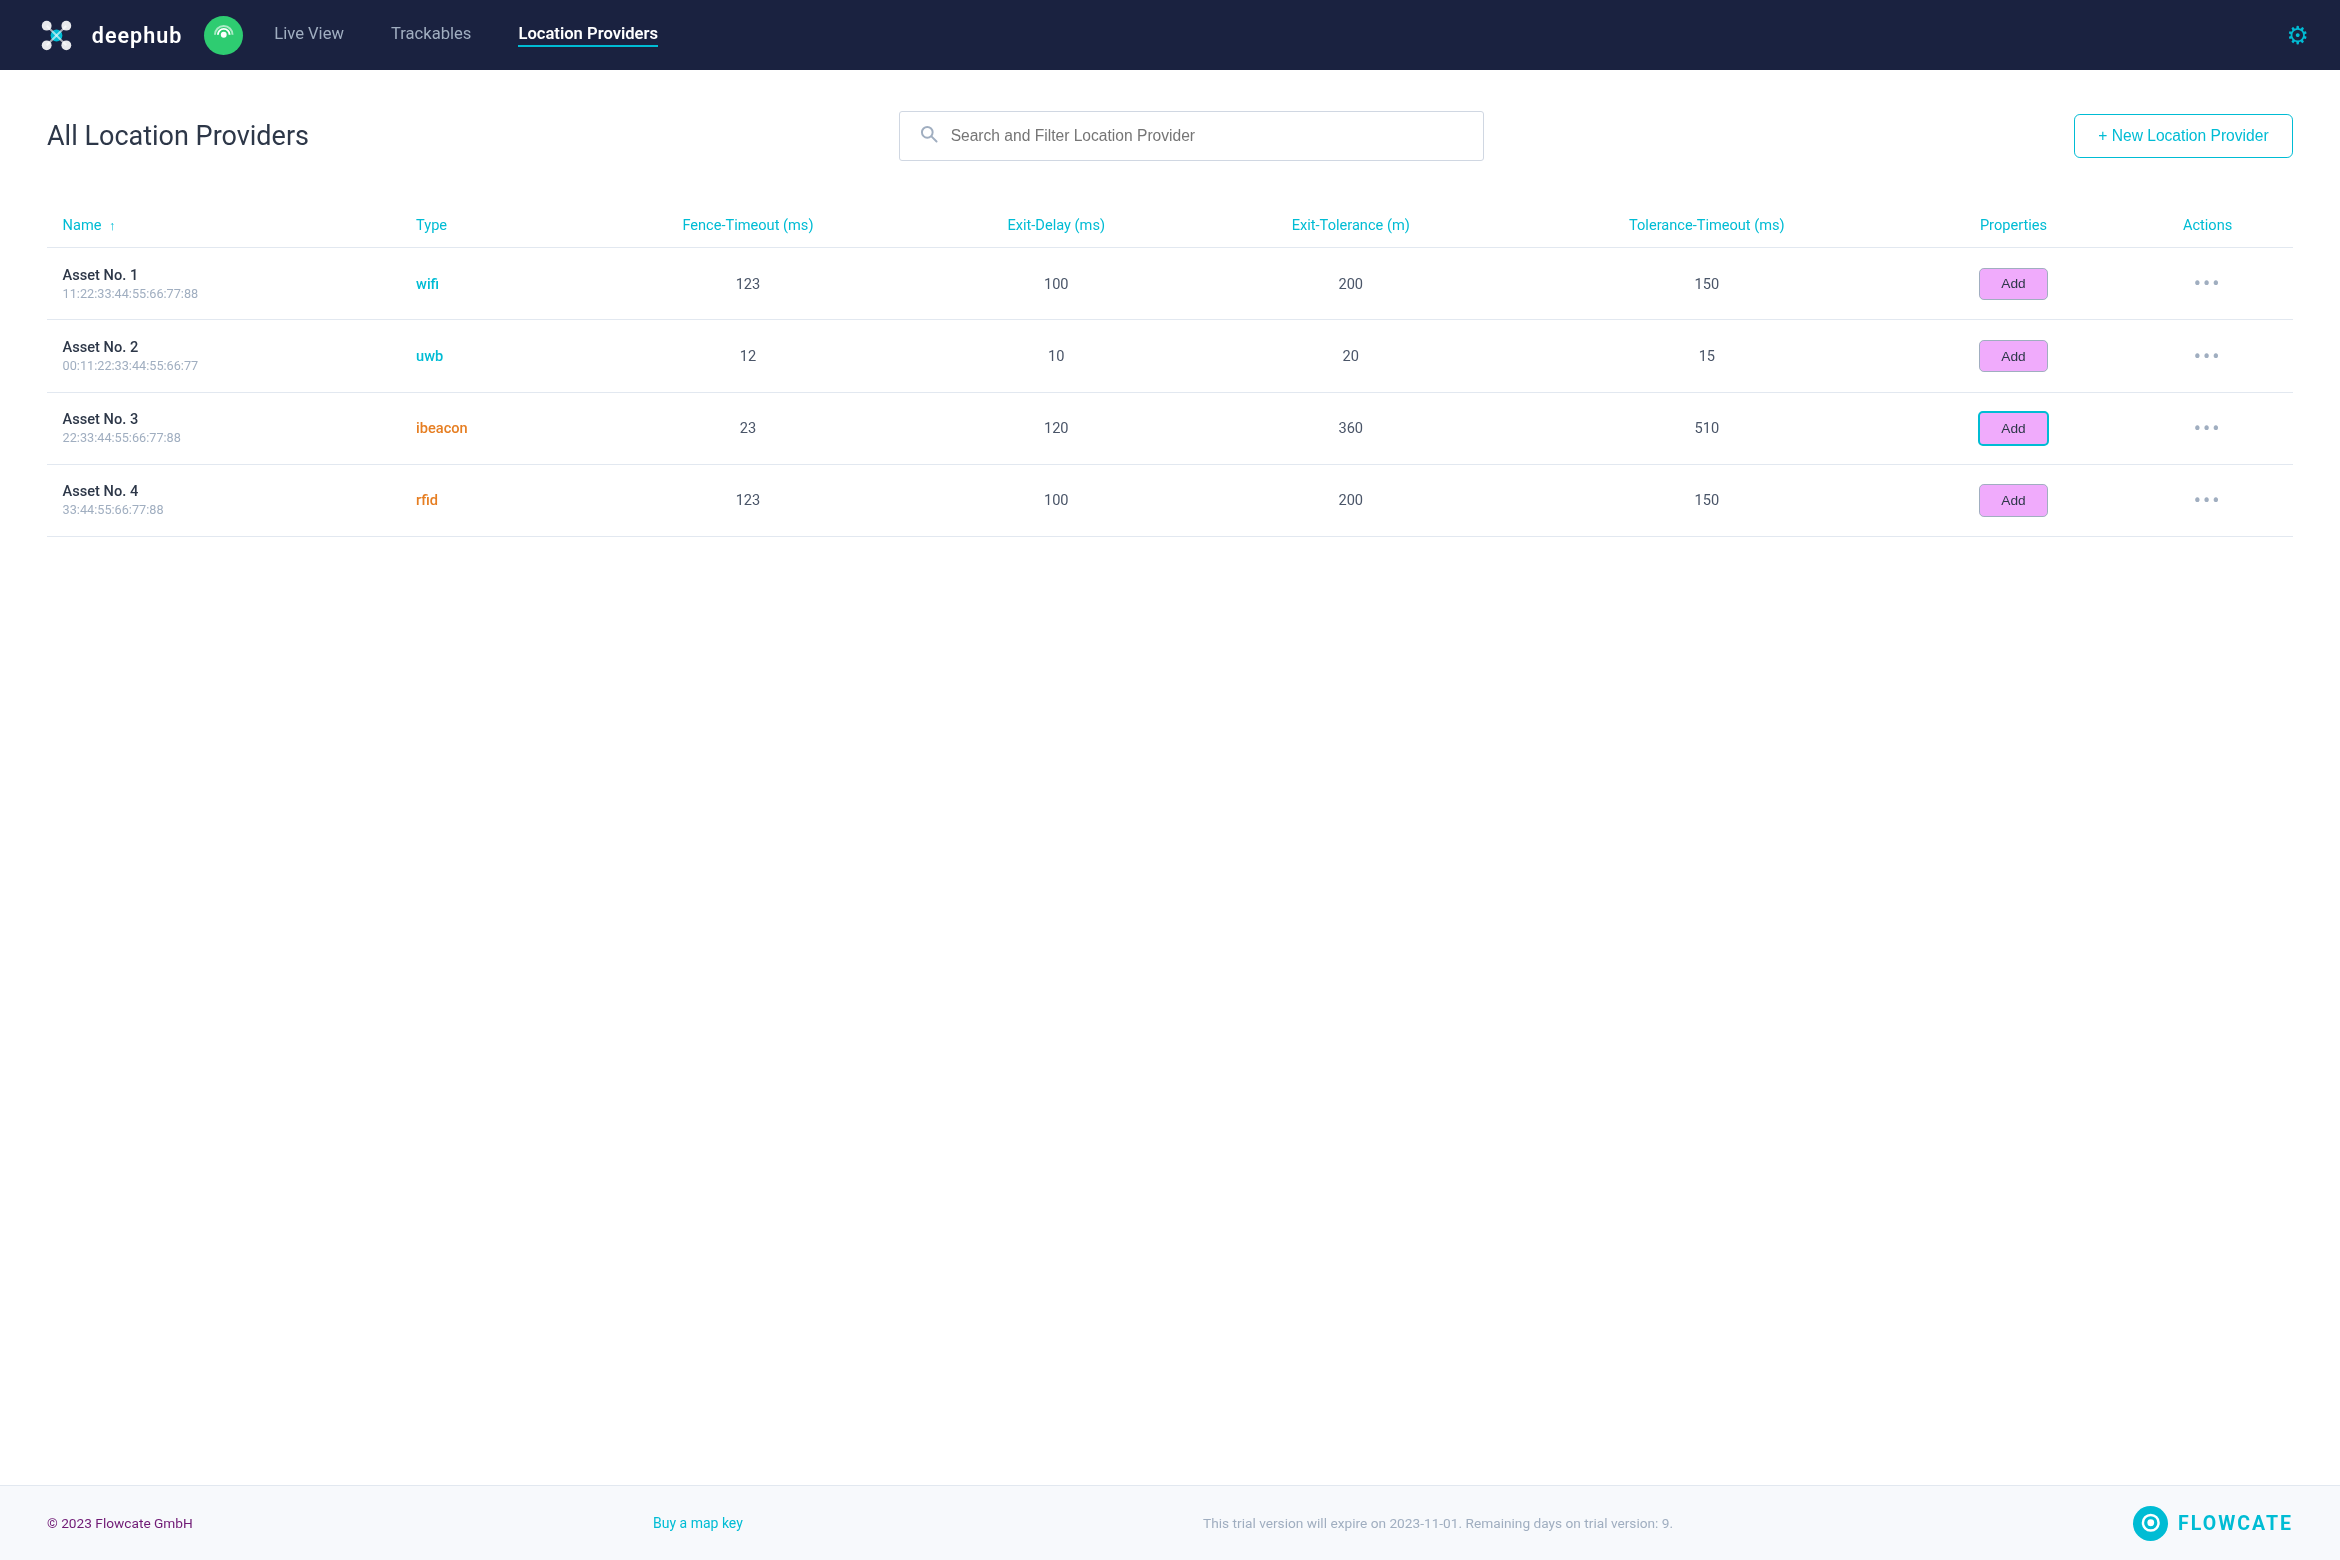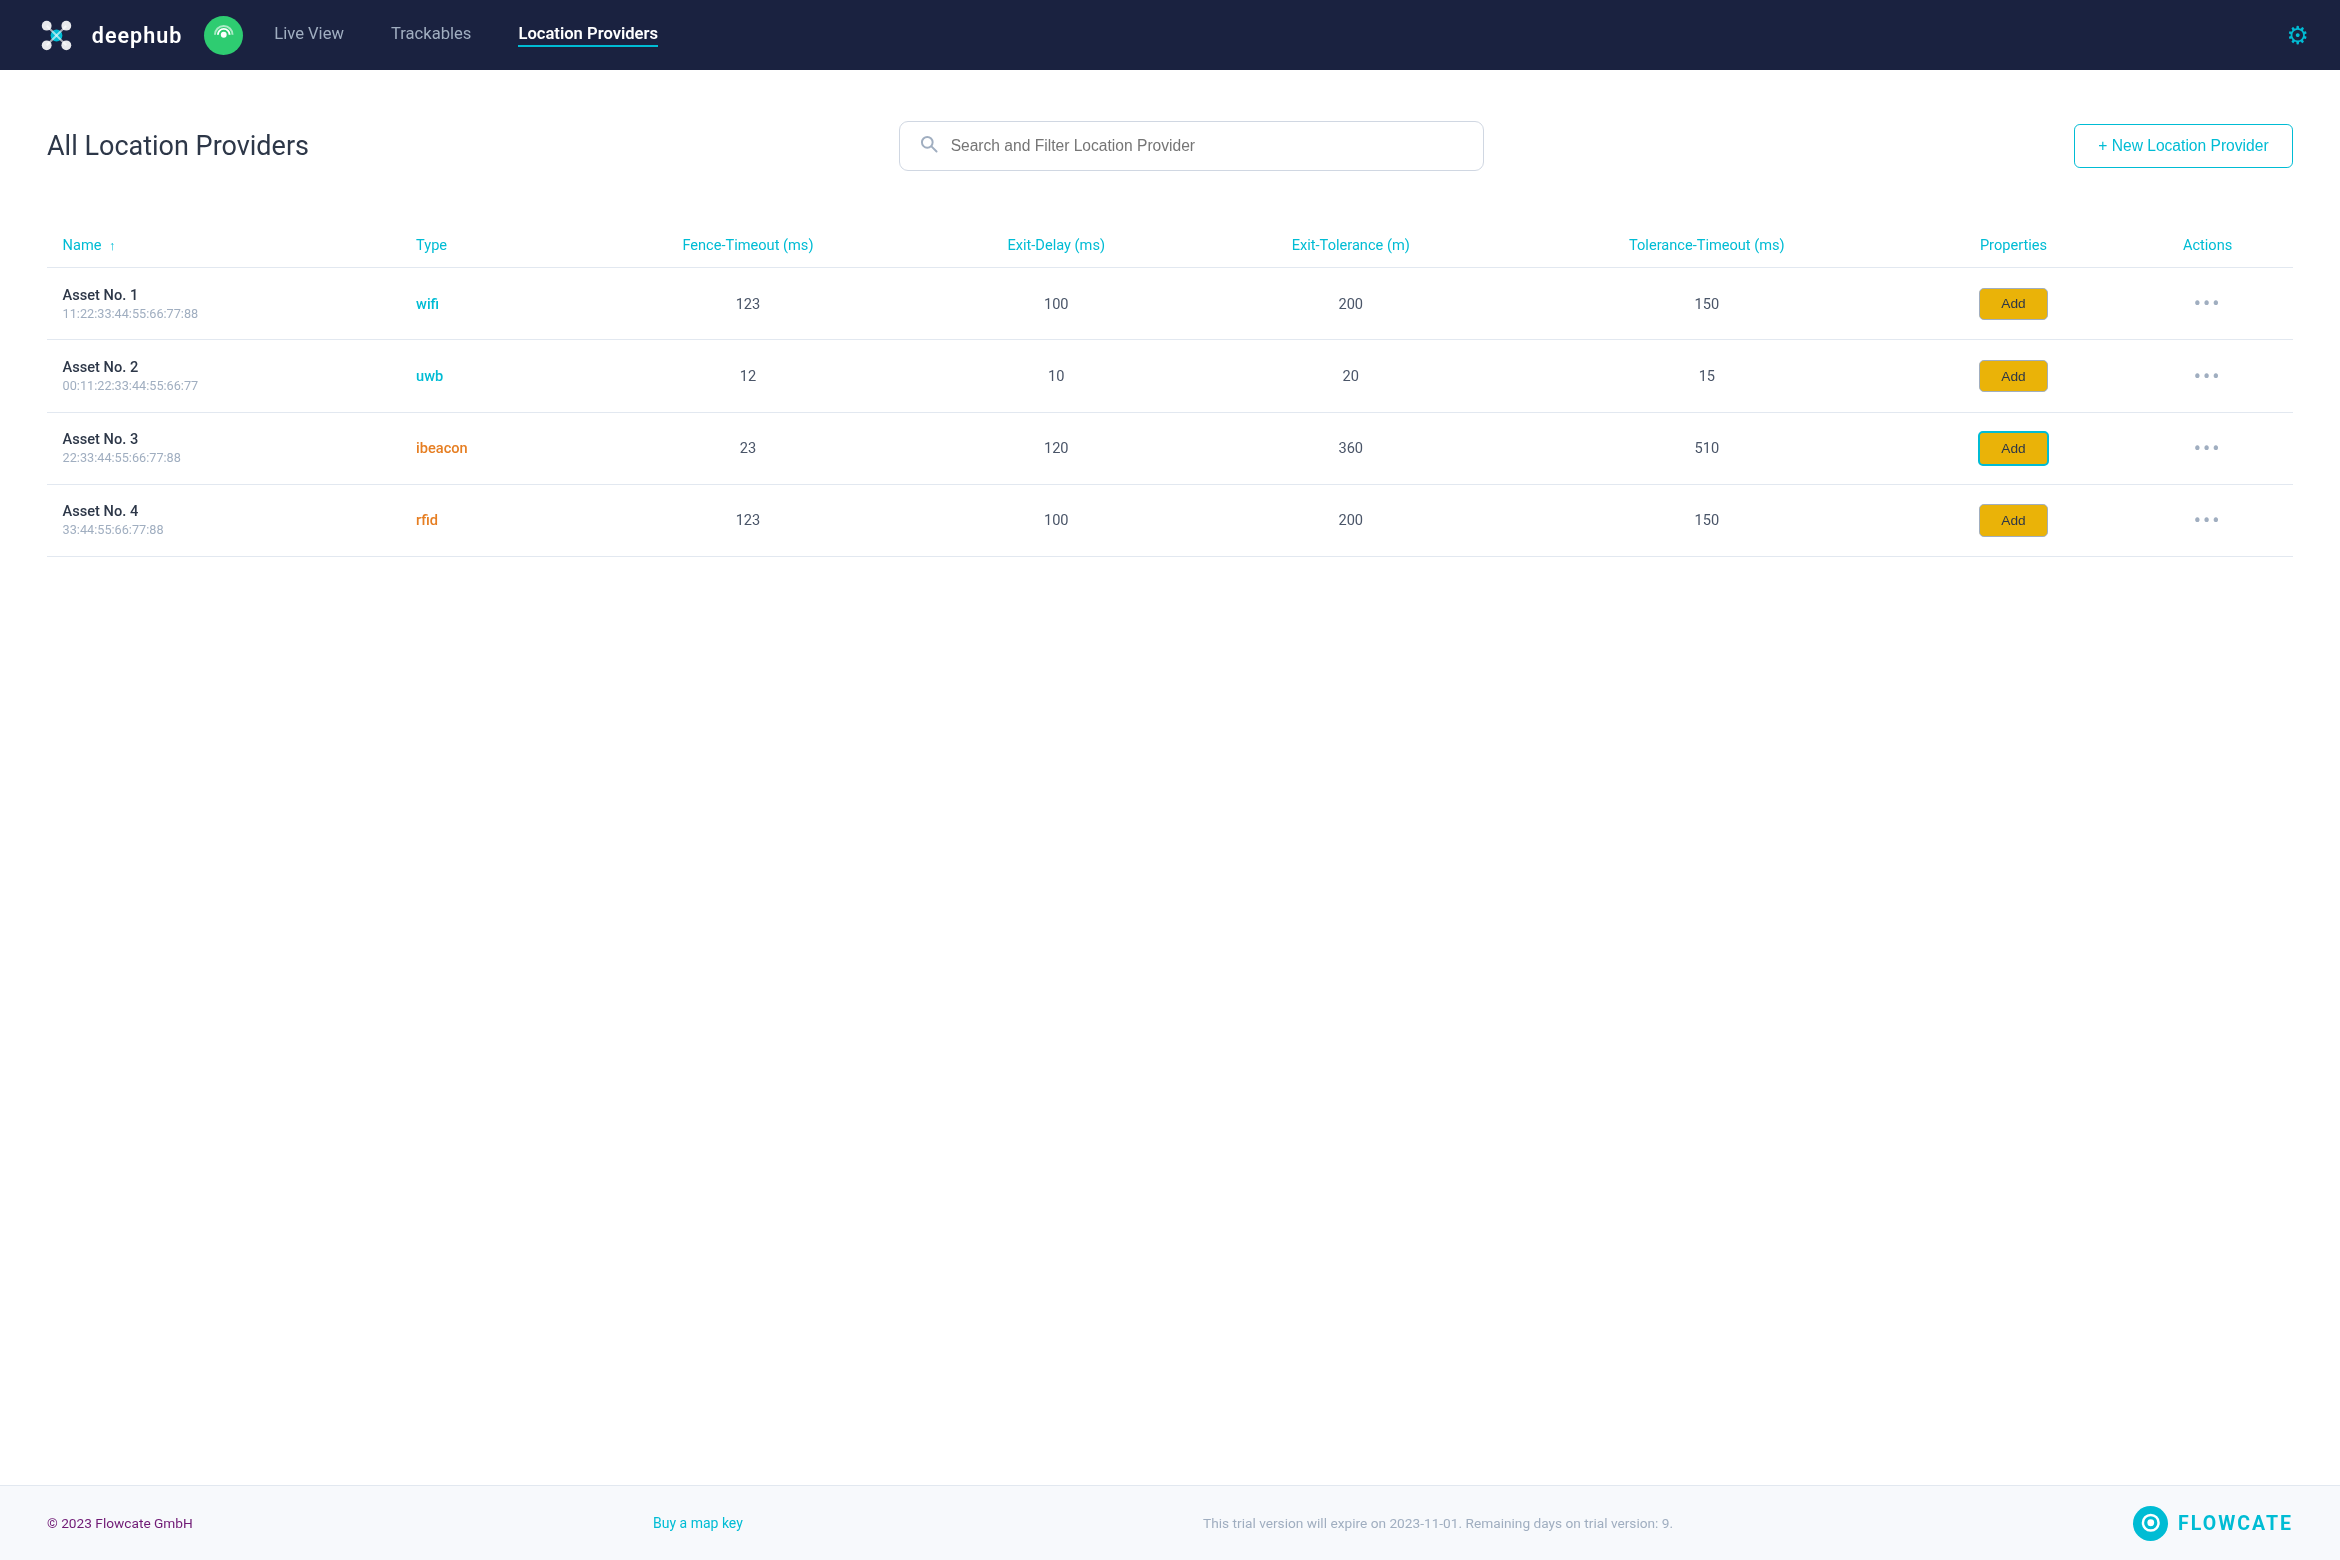--- a/index.html
+++ b/index.html
@@ -82,25 +82,25 @@
       font-size: 27px;
       font-weight: 400;
       color: #2d3748;
       white-space: nowrap;
     }
     .search-box {
       flex: 1;
       display: flex;
       align-items: center;
       border: 1.5px solid #d0d7e2;
-      border-radius: 9px;
+      border-radius: 3px;
       padding: 11.7px 19.5px;
       gap: 11.7px;
       max-width: 585px;
-      margin: 12px auto;
+      margin: 2px auto;
     }
     .search-icon-svg {
       color: #a0aec0;
       font-size: 19.5px;
       flex-shrink: 0;
     }
     .search-input {
       border: none;
       outline: none;
       font-size: 15.6px;
@@ -167,21 +167,21 @@
       font-size: 12.7px;
       color: #a0aec0;
     }
     .type-wifi { color: #00bcd4; font-weight: 500; }
     .type-uwb { color: #00bcd4; font-weight: 500; }
     .type-ibeacon { color: #e67e22; font-weight: 500; }
     .type-rfid { color: #e67e22; font-weight: 500; }
 
     .add-btn {
       border: 1.5px solid #a0aec0;
-      background: #eab308;
+      background: #f0abfc;
       color: #2d3748;
       padding: 7.8px 21.5px;
       border-radius: 4.9px;
       font-size: 13.7px;
       cursor: pointer;
     }
     .add-btn.highlighted {
       border: 2px solid #00bcd4;
       color: #2d3748;
     }

